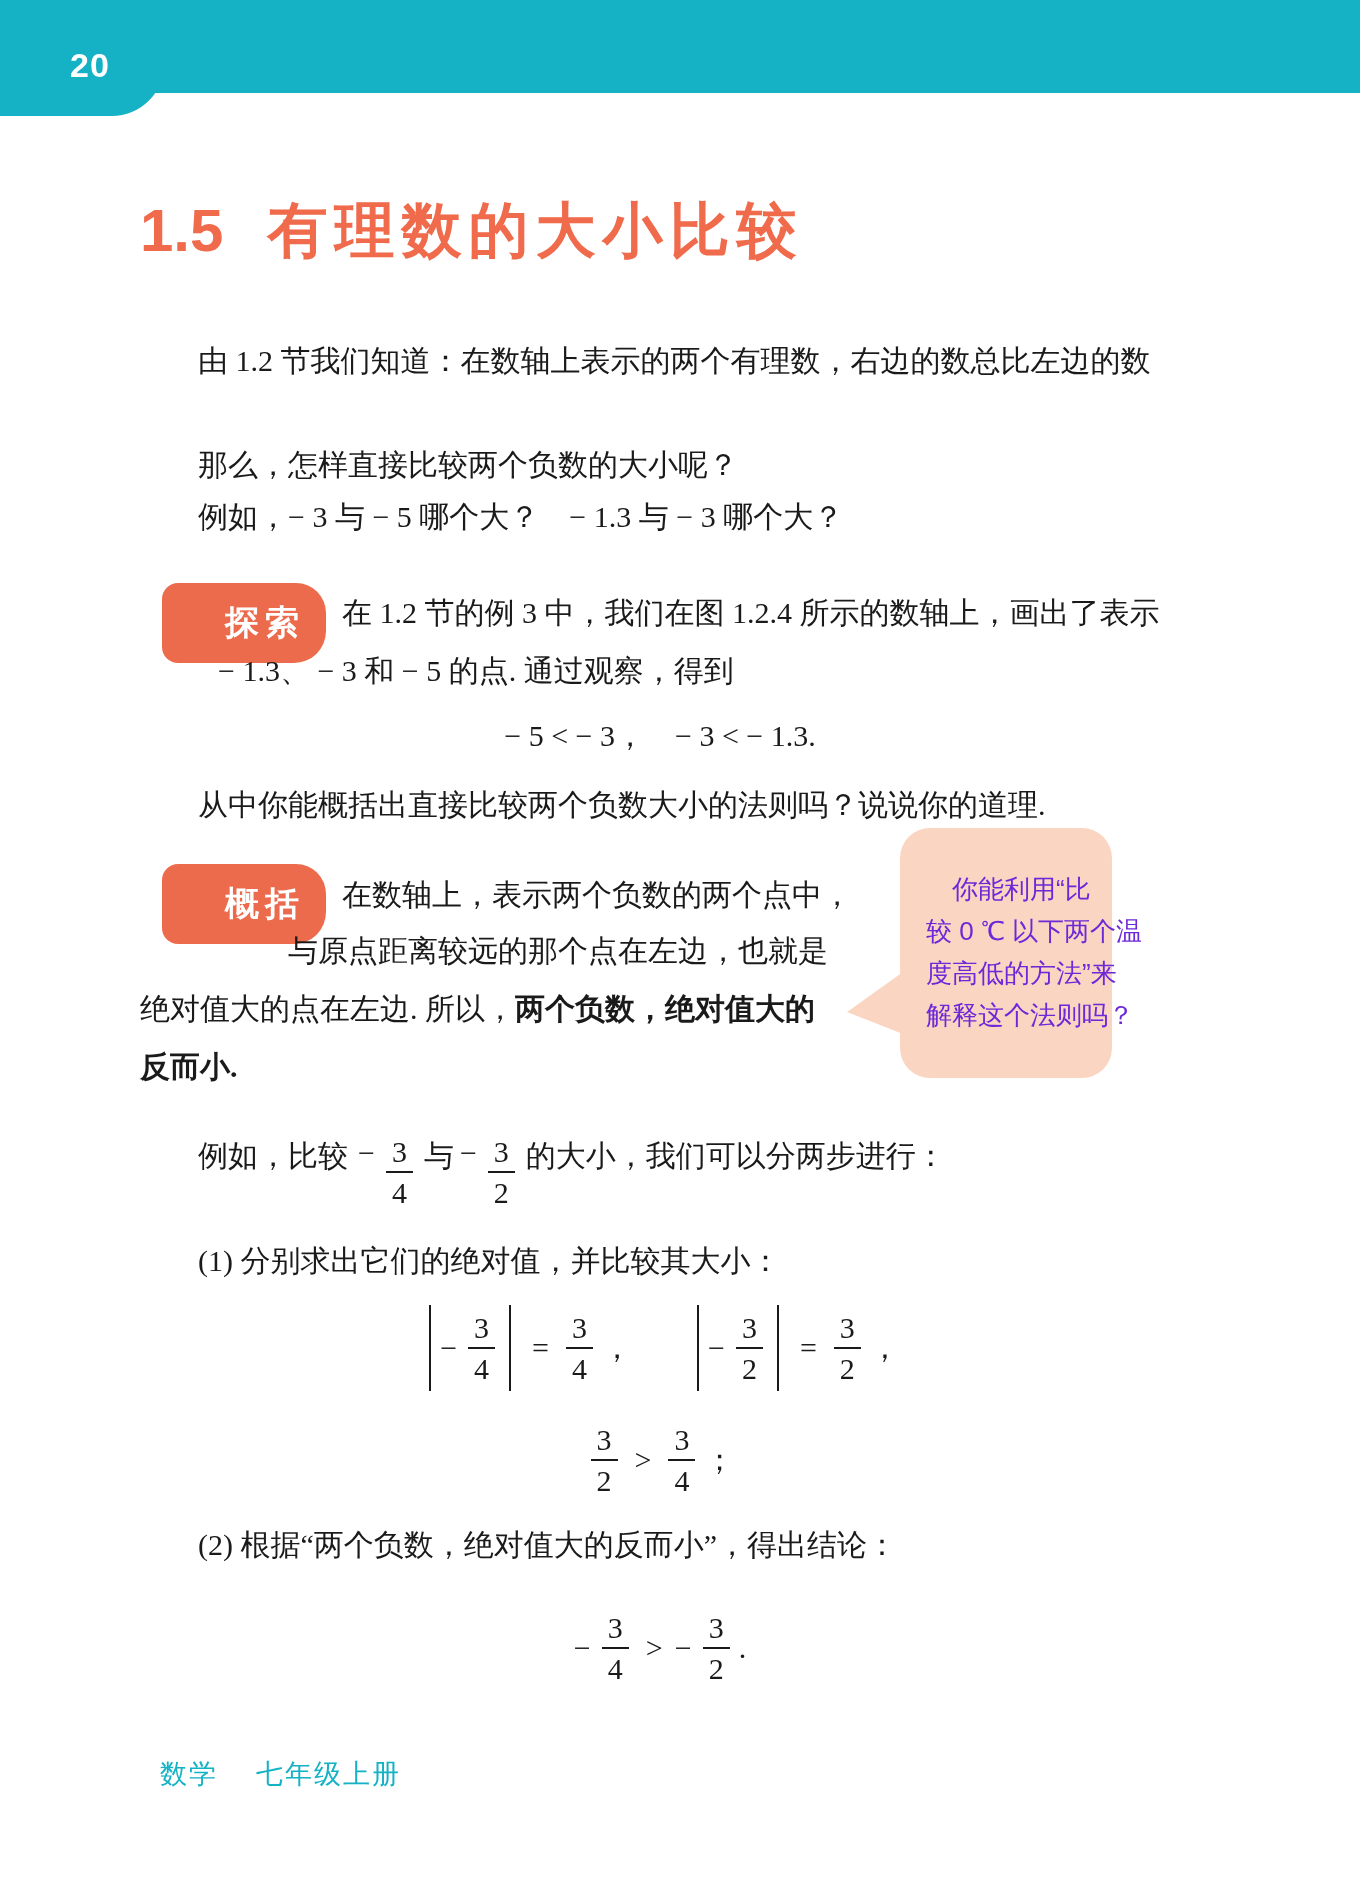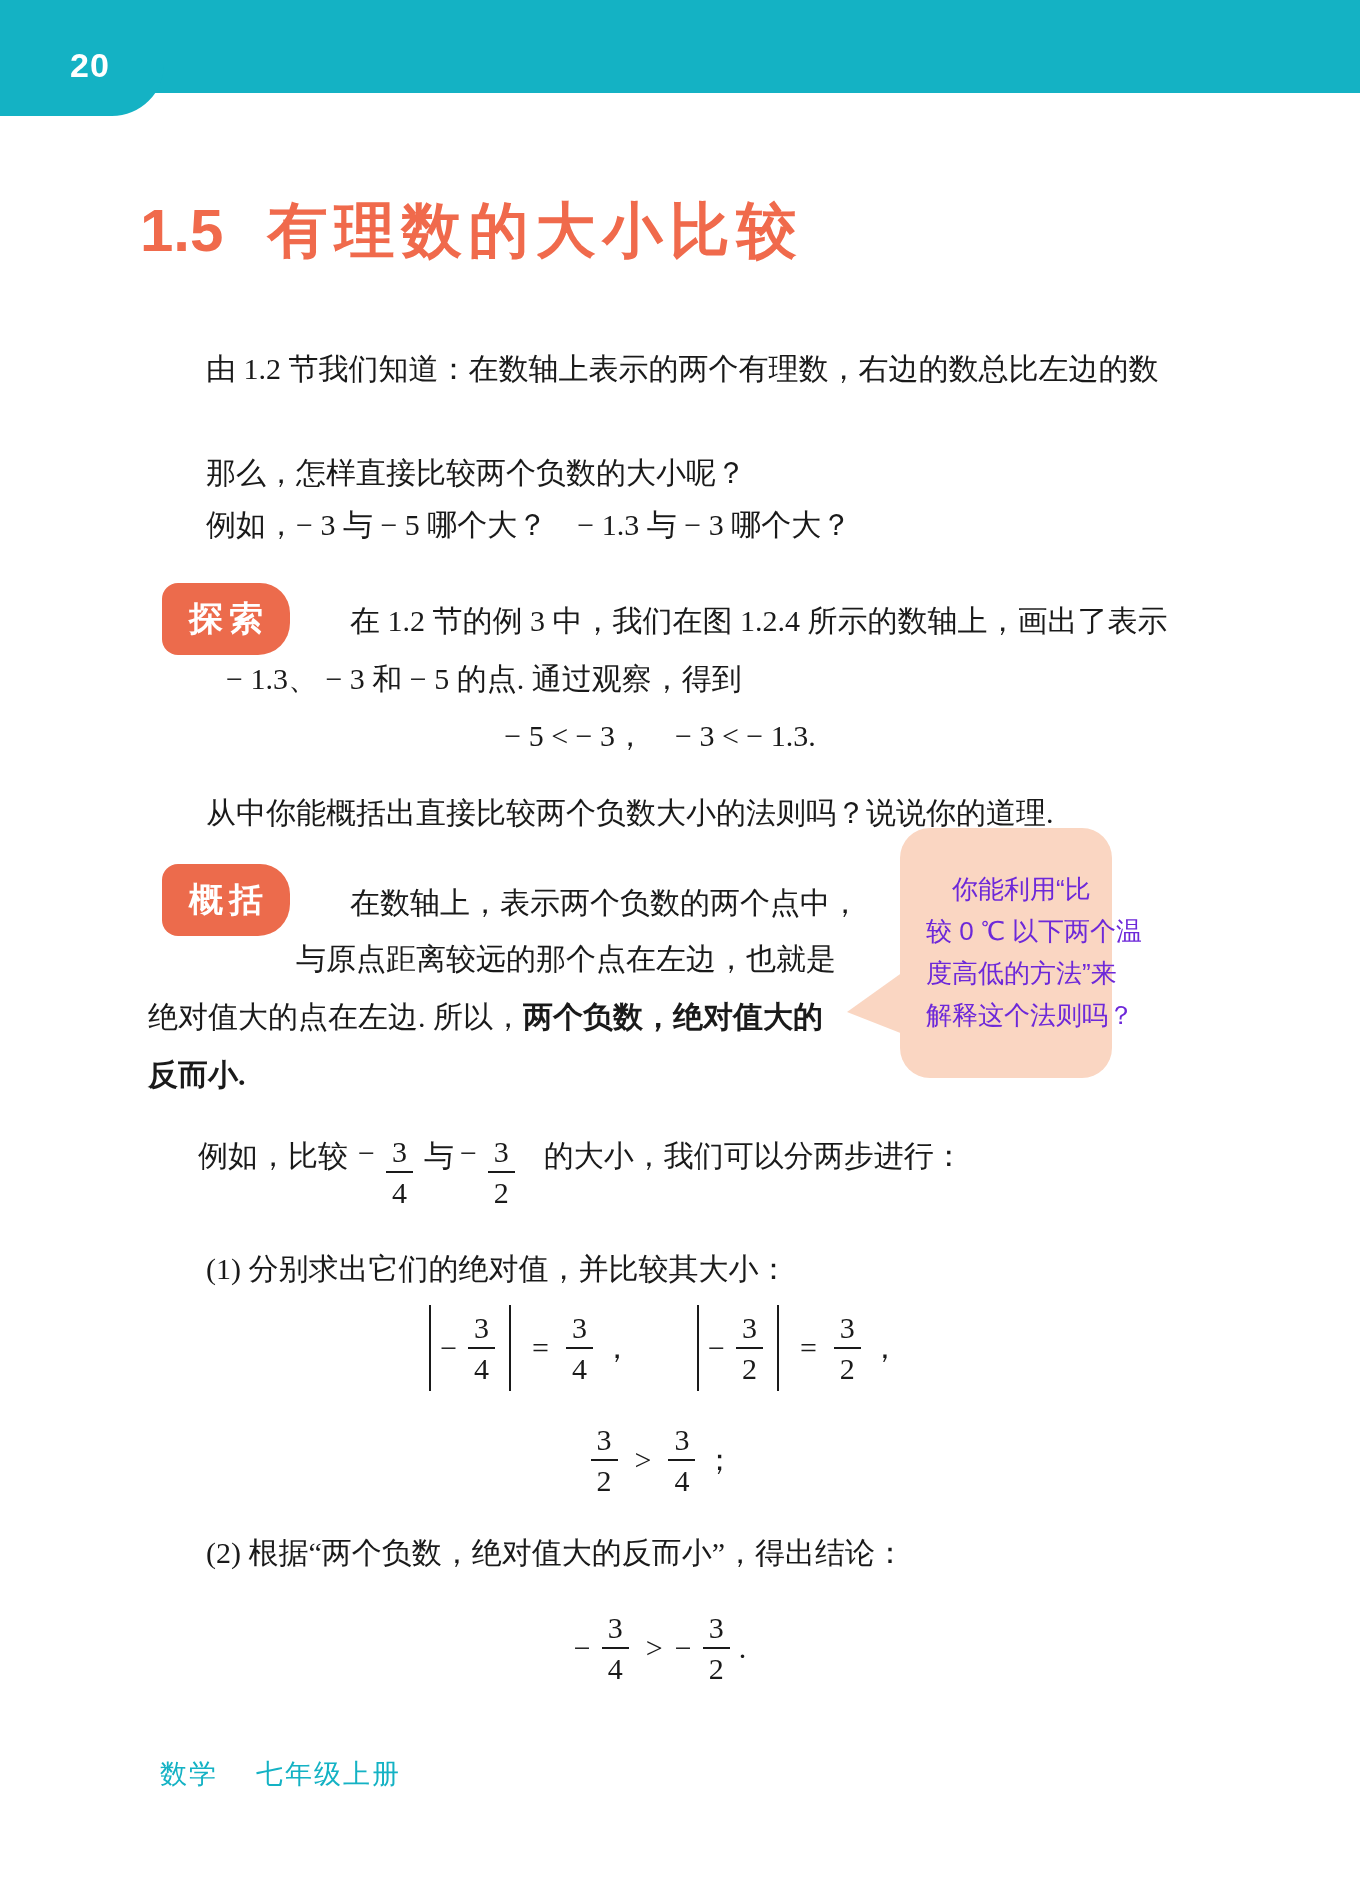--- a/index.html
+++ b/index.html
@@ -9,26 +9,26 @@
   .topbar{position:absolute;left:0;top:0;width:1360px;height:93px;background:#14B2C4;}
   .page-tab{position:absolute;left:0;top:0;width:164px;height:116px;background:#14B2C4;
             border-bottom-right-radius:52px;text-decoration:underline;}
   .page-num{position:absolute;left:70px;top:46px;font-family:"Liberation Sans","DejaVu Sans",sans-serif;
             font-weight:bold;font-size:34px;color:#ffffff;letter-spacing:1px;}
 
   .title{position:absolute;left:140px;top:194px;margin:0;font-family:"Liberation Sans","DejaVu Sans",sans-serif;
          font-weight:bold;color:#F06A4C;font-size:60px;line-height:74px;white-space:nowrap;}
   .title-text{margin-left:44px;letter-spacing:7px;}
 
-  .bl{position:absolute;margin:8px;font-size:30px;line-height:38px;white-space:nowrap;}
+  .bl{position:absolute;margin:0;font-size:30px;line-height:38px;white-space:nowrap;}
 
-  .badge{position:absolute;width:128px;height:72px;background:#EC6B4C;border-radius:16px 30px 32px 16px;
+  .badge{position:absolute;width:128px;height:80px;background:#EC6B4C;border-radius:16px 30px 32px 16px;
          display:flex;align-items:center;justify-content:center;
          font-family:"Liberation Sans","DejaVu Sans",sans-serif;font-weight:bold;font-size:34px;
-         color:#ffffff;letter-spacing:6px;text-indent:6px;}
+         color:#ffffff;letter-spacing:6px;text-indent:6px;padding-left:36px;}
 
   .formula-row{position:absolute;left:140px;width:1040px;display:flex;align-items:center;
                justify-content:center;font-size:30px;}
   .inline-math{position:absolute;display:flex;align-items:flex-start;font-size:30px;white-space:nowrap;}
 
   .frac{display:inline-flex;flex-direction:column;align-items:center;margin:0 5px;}
   .fnum{padding:0 6px 3px;border-bottom:2px solid #1a1a1a;line-height:1.05;}
   .fden{padding:4px 6px 0;line-height:1.05;}
   .vbar{display:inline-block;width:2px;height:86px;background:#1a1a1a;margin:0 9px;}
   .op{margin:0 12px;}
@@ -94,21 +94,21 @@
     <span class="frac">
         <span class="fnum">3</span>
         <span class="fden">4</span>
       </span>
     <span class="op" style="margin:0 6px">与</span>
     <span class="sign">−</span>
     <span class="frac">
         <span class="fnum">3</span>
         <span class="fden">2</span>
       </span>
-    <span style="margin-left:24px">的大小，我们可以分两步进行：</span>
+    <span style="margin-left:6px">的大小，我们可以分两步进行：</span>
   </div>
 
   <p class="bl" style="left:198px;top:1242px">(1) 分别求出它们的绝对值，并比较其大小：</p>
 
   <div class="formula-row" style="top:1300px;height:96px">
     <span class="vbar"></span>
     <span class="sign">−</span>
     <span class="frac">
         <span class="fnum">3</span>
         <span class="fden">4</span>

